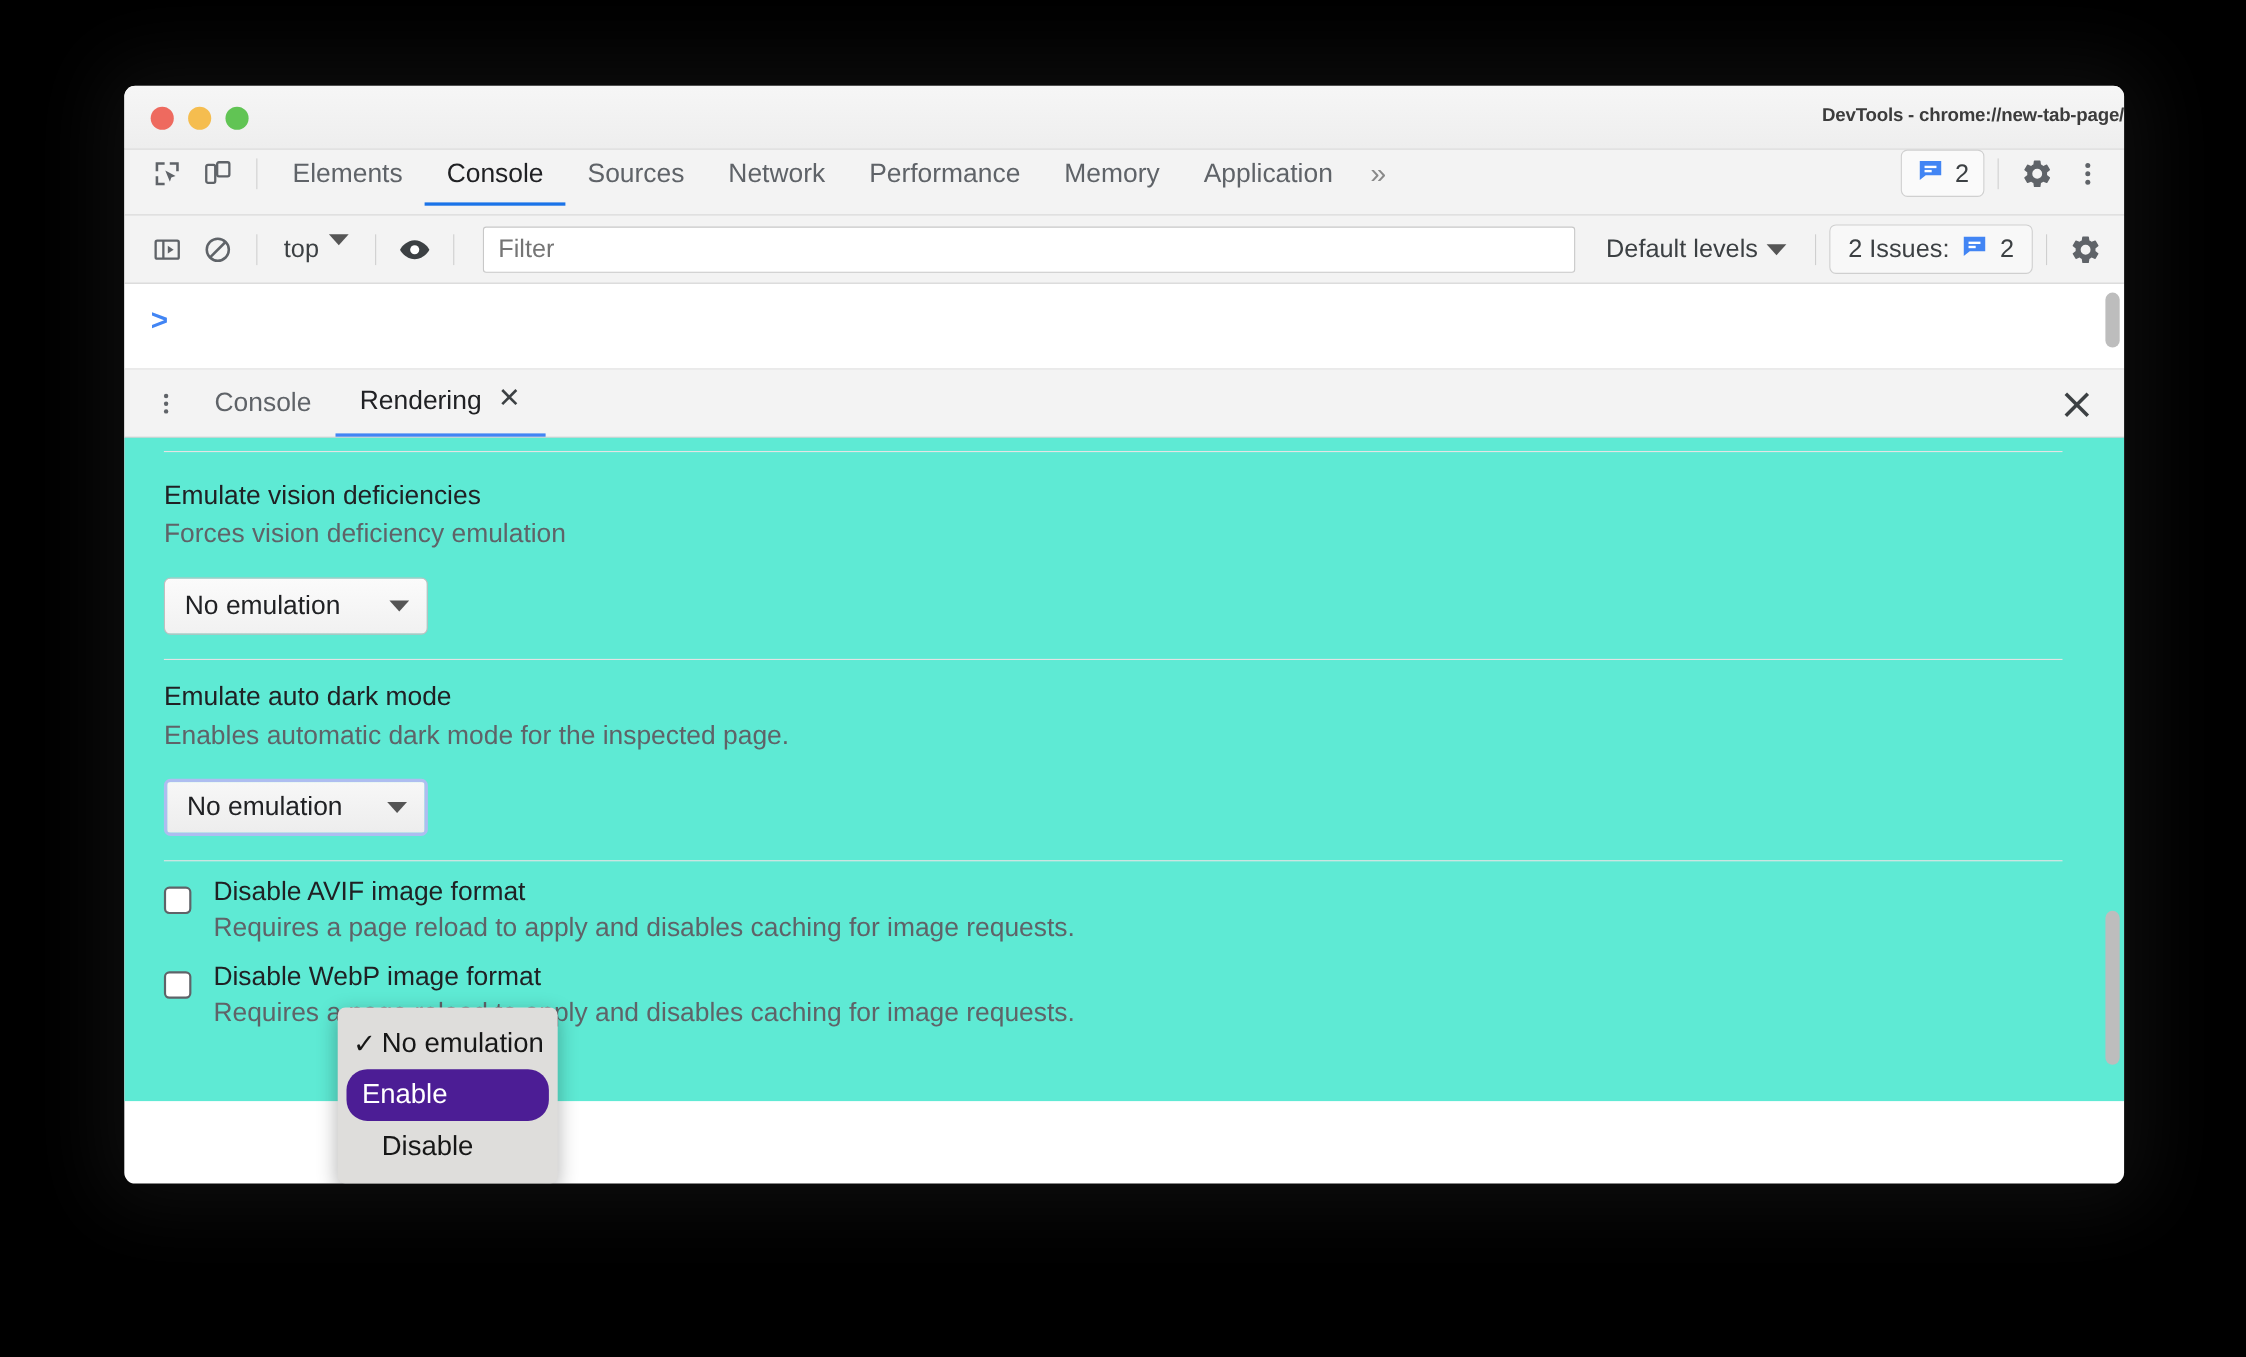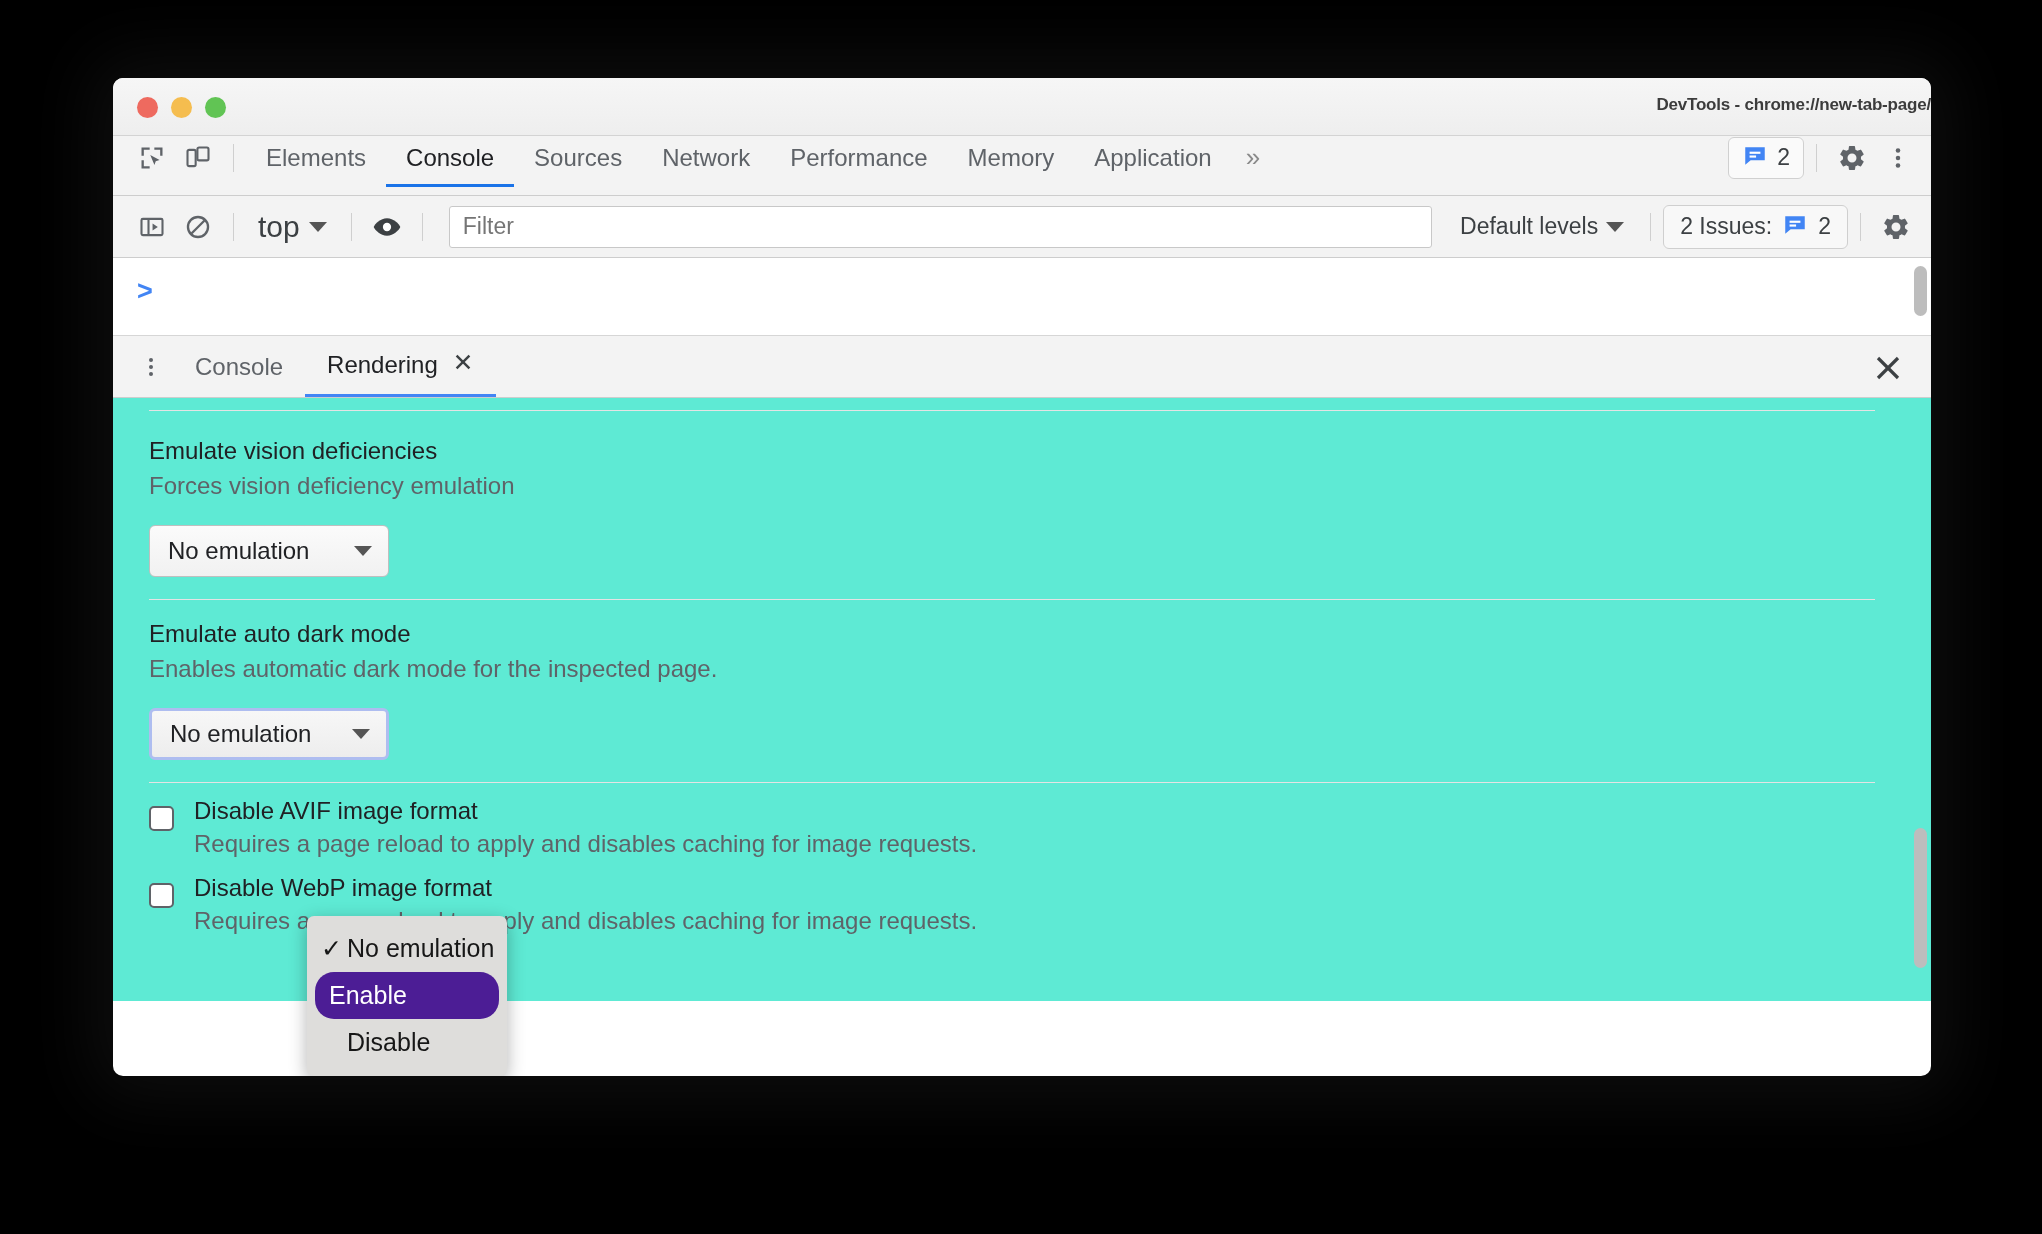--- a/index.html
+++ b/index.html
@@ -44,21 +44,21 @@
     border-radius:6px; padding:5px 13px; background:#fafafa; cursor:pointer; flex:none;
   }
   .issues-pill .cnt { font-size:23px; color:#3c4043; }
   .spacer { flex:1 1 auto; }
 
   
   .constools {
     height:62px; background:#f3f3f3; border-bottom:1px solid #cdcdcd;
     display:flex; align-items:center; padding:0 12px 0 16px; gap:0;
   }
-  .ctx { font-size:30px; color:#3c4043; display:flex; align-items:center; gap:9px;
+  .ctx { font-size:23px; color:#3c4043; display:flex; gap:9px;
     padding:0 12px; cursor:pointer; flex:none;}
   .filterbox {
     flex:1 1 auto; height:42px; background:#fff; border:1px solid #c8c8c8;
     border-radius:3px; margin:0 14px; display:flex; align-items:center; padding:0 13px;
     min-width:100px;
   }
   .filterbox span { font-size:23px; color:#757575; }
   .levels { font-size:23px; color:#3c4043; display:flex; align-items:center; gap:8px;
     padding:0 14px; cursor:pointer; white-space:nowrap; flex:none;}
   .issues-box {

